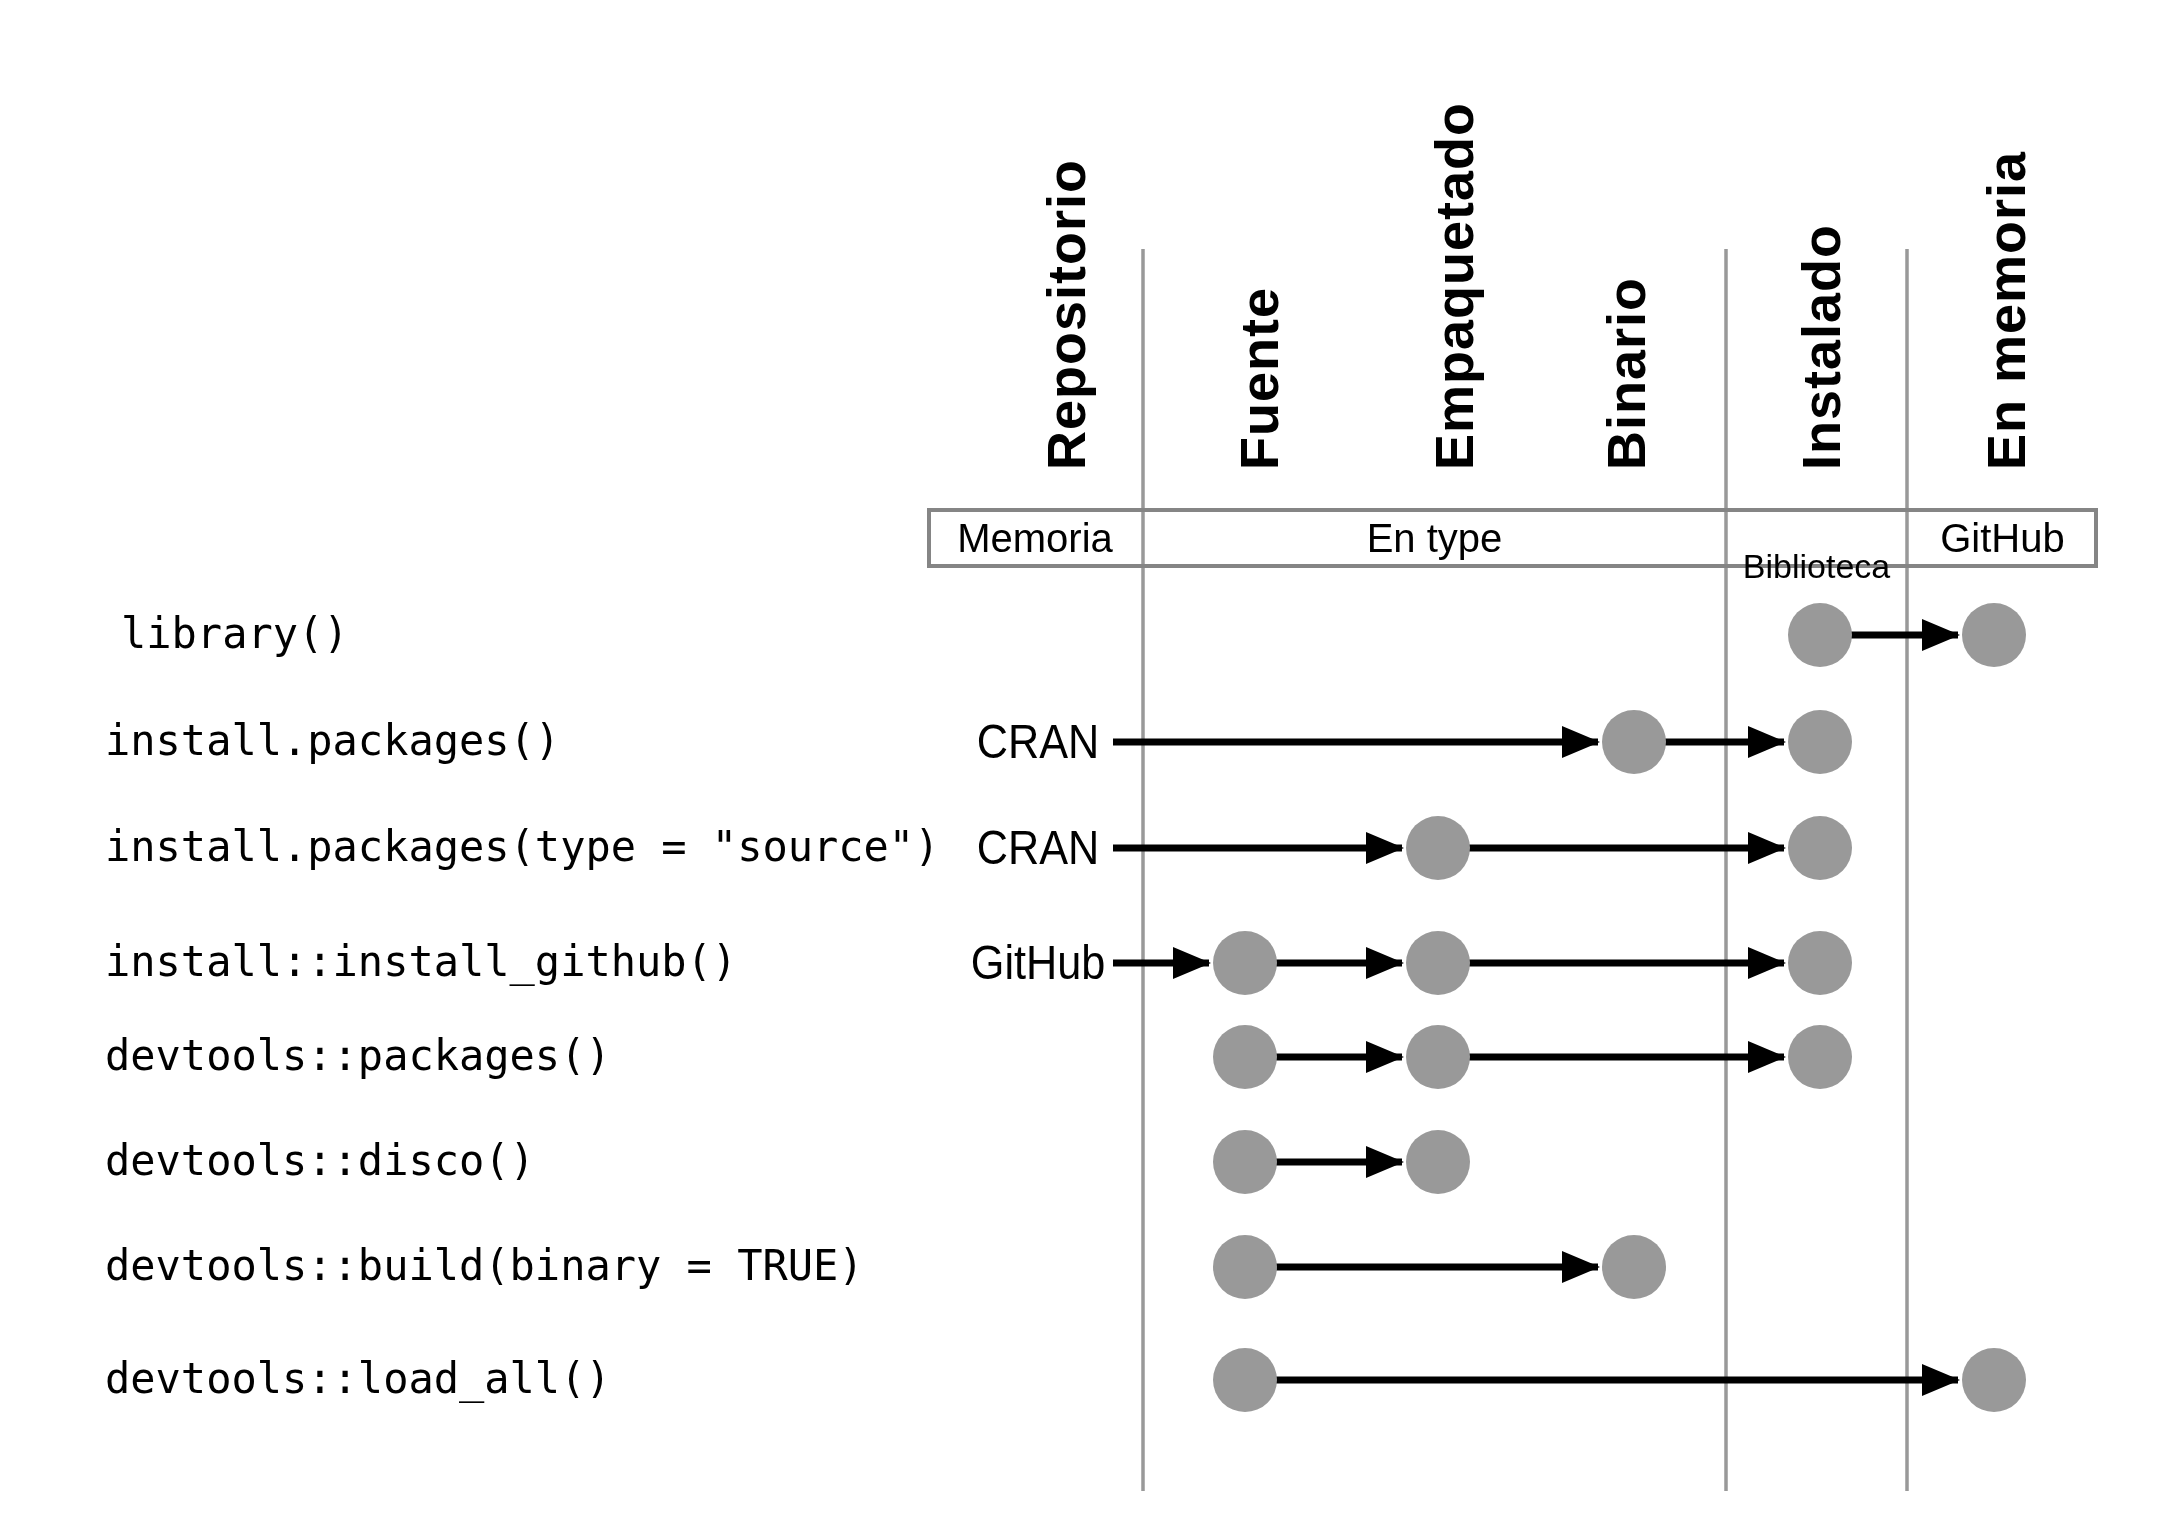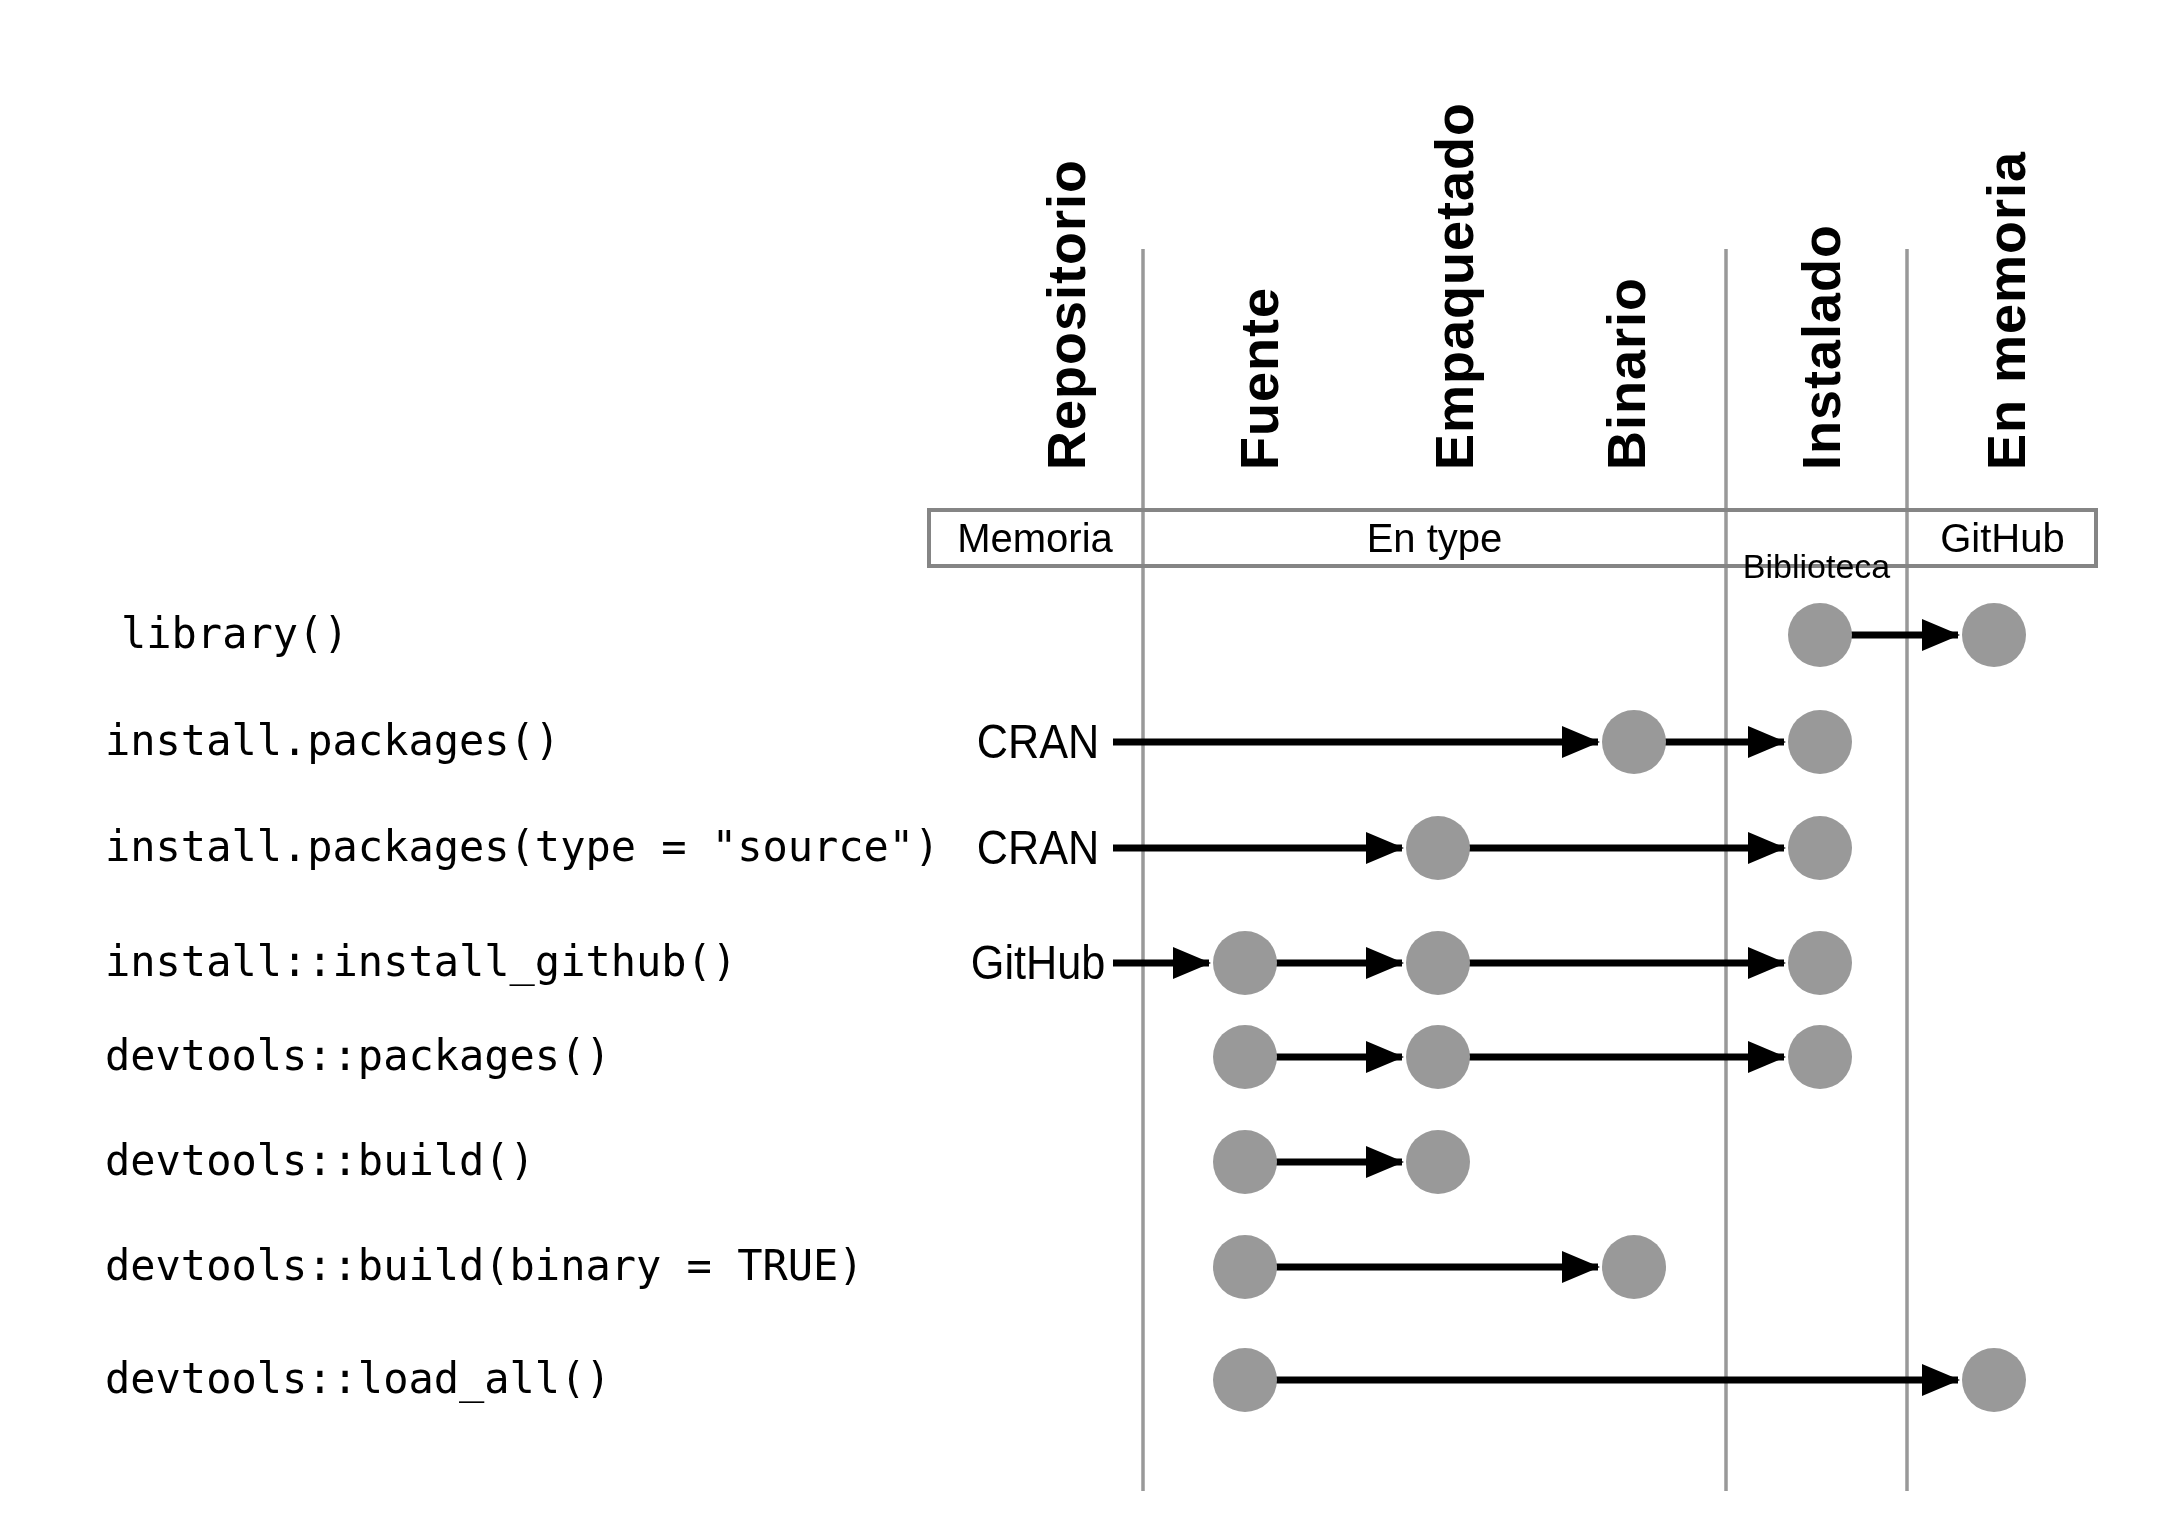--- a/index.html
+++ b/index.html
@@ -111,17 +111,17 @@
     </div>
   <div id="rows">
       <div class="cmd-label" style="left: 105px; top: 635px; margin-left: 16px;">library()</div>
       <div class="cmd-label" style="left: 105px; top: 742px;">install.packages()</div>
       <div class="origin-label" style="left: 1038px; top: 742px;">CRAN</div>
       <div class="cmd-label" style="left: 105px; top: 848px;">install.packages(type = "source")</div>
       <div class="origin-label" style="left: 1038px; top: 848px;">CRAN</div>
       <div class="cmd-label" style="left: 105px; top: 963px;">install::install_github()</div>
       <div class="origin-label" style="left: 1038px; top: 963px;">GitHub</div>
       <div class="cmd-label" style="left: 105px; top: 1057px;">devtools::packages()</div>
-      <div class="cmd-label" style="left: 105px; top: 1162px;">devtools::build()</div>
+      <div class="cmd-label" style="left: 105px; top: 1162px;">devtools::disco()</div>
       <div class="cmd-label" style="left: 105px; top: 1267px;">devtools::build(binary = TRUE)</div>
       <div class="cmd-label" style="left: 105px; top: 1380px;">devtools::load_all()</div>
     </div>
 </div>
 
 </body></html>

